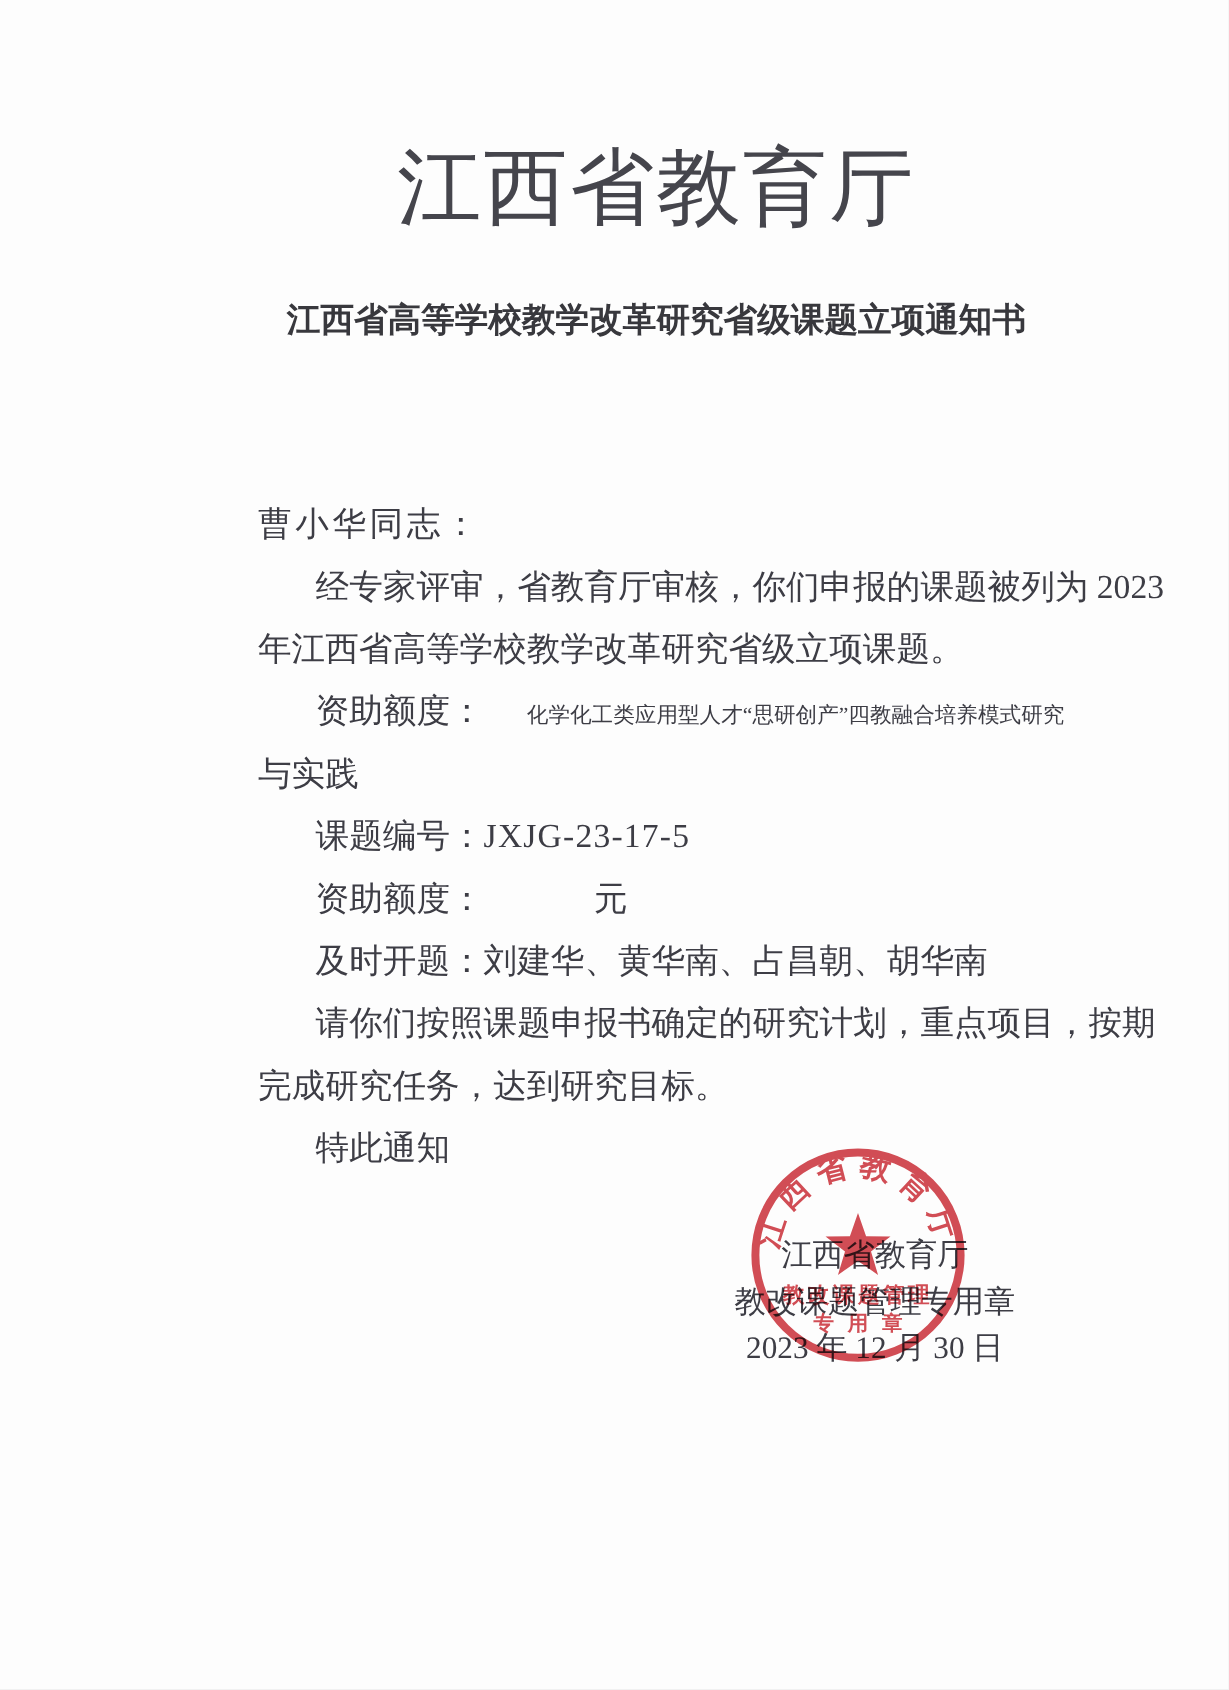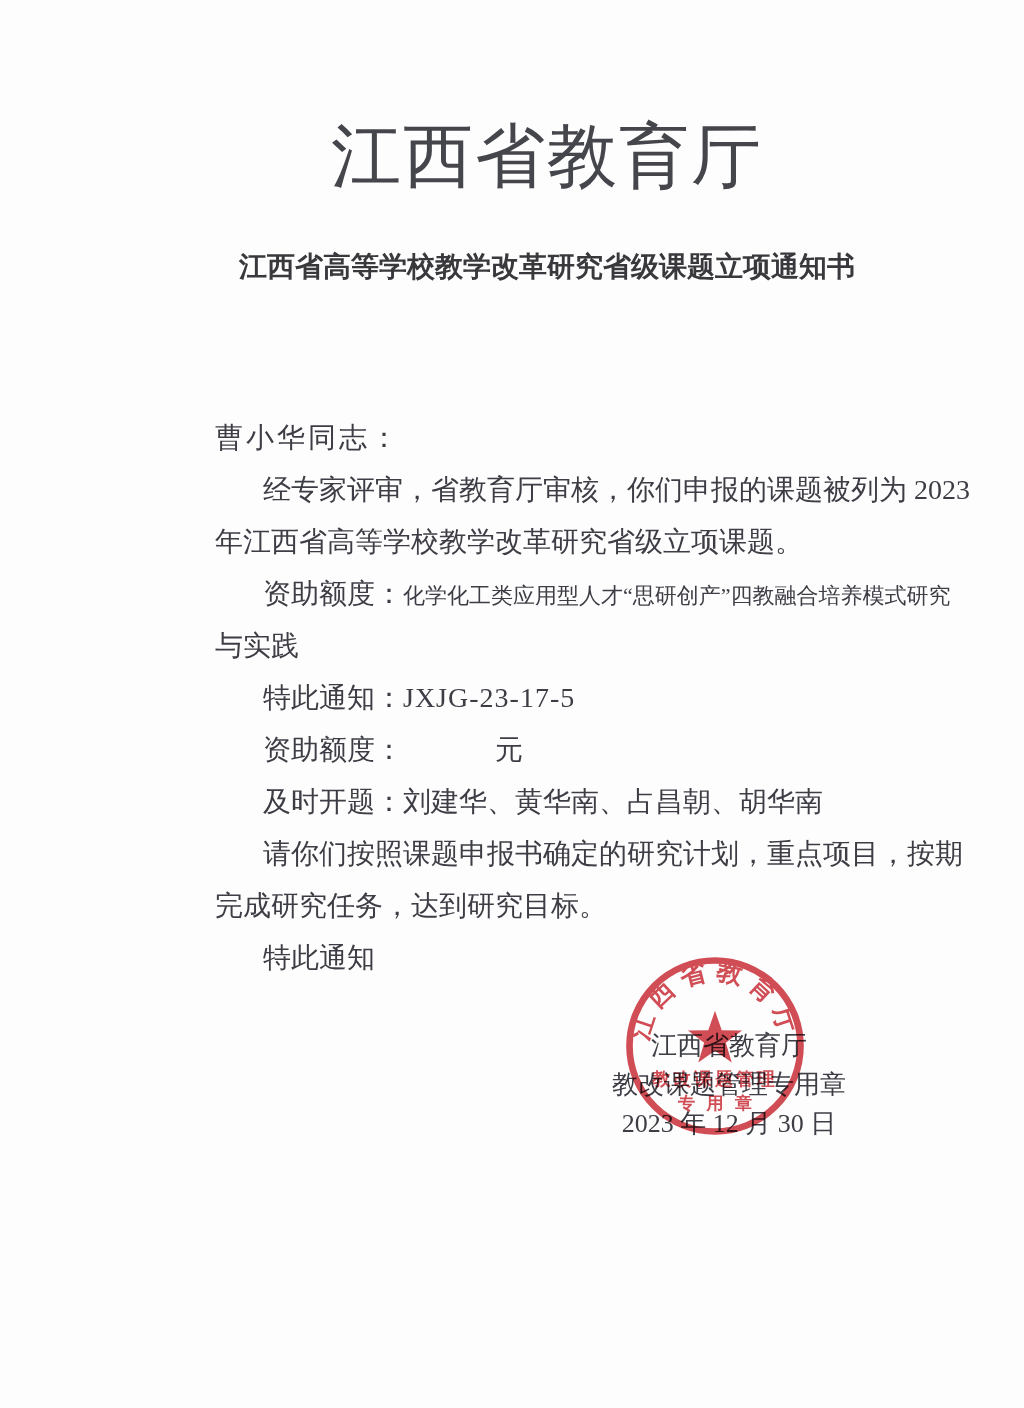--- a/index.html
+++ b/index.html
@@ -41,21 +41,21 @@
     position: absolute;
     left: 215px;
     top: 412px;
     width: 710px;
     font-size: 28px;
     line-height: 52px;
   }
   .line { height: 52px; white-space: nowrap; }
   .indent { padding-left: 48px; }
   .salutation { letter-spacing: 3px; }
-  .value-condensed { font-size: 22px; }
+  .value-condensed { font-size: 18px; margin-left: 36px; }
   .value-spaced { letter-spacing: 9px; }
   .code-text { letter-spacing: 1px; }
   .funding-unit { margin-left: 92px; }
   .signature {
     position: absolute;
     left: 559px;
     top: 1026px;
     width: 340px;
     text-align: center;
     font-size: 26px;
@@ -105,21 +105,21 @@
   <div class="doc-body">
 
     <div class="line salutation">曹小华同志：</div>
 
     <div class="line indent">经专家评审，省教育厅审核，你们申报的课题被列为 2023</div>
     <div class="line">年江西省高等学校教学改革研究省级立项课题。</div>
 
     <div class="line indent"><span>资助额度：</span><span class="value-condensed">化学化工类应用型人才“思研创产”四教融合培养模式研究</span></div>
     <div class="line">与实践</div>
 
-    <div class="line indent"><span>特此通知：</span><span class="code-text">JXJG-23-17-5</span></div>
+    <div class="line indent"><span>课题编号：</span><span class="code-text">JXJG-23-17-5</span></div>
 
 
     <div class="line indent"><span>资助额度：</span><span class="funding-unit">元</span></div>
 
 
     <div class="line indent"><span>及时开题：</span><span>刘建华、黄华南、占昌朝、胡华南</span></div>
 
     <div class="line indent">请你们按照课题申报书确定的研究计划，重点项目，按期</div>
     <div class="line">完成研究任务，达到研究目标。</div>
 

